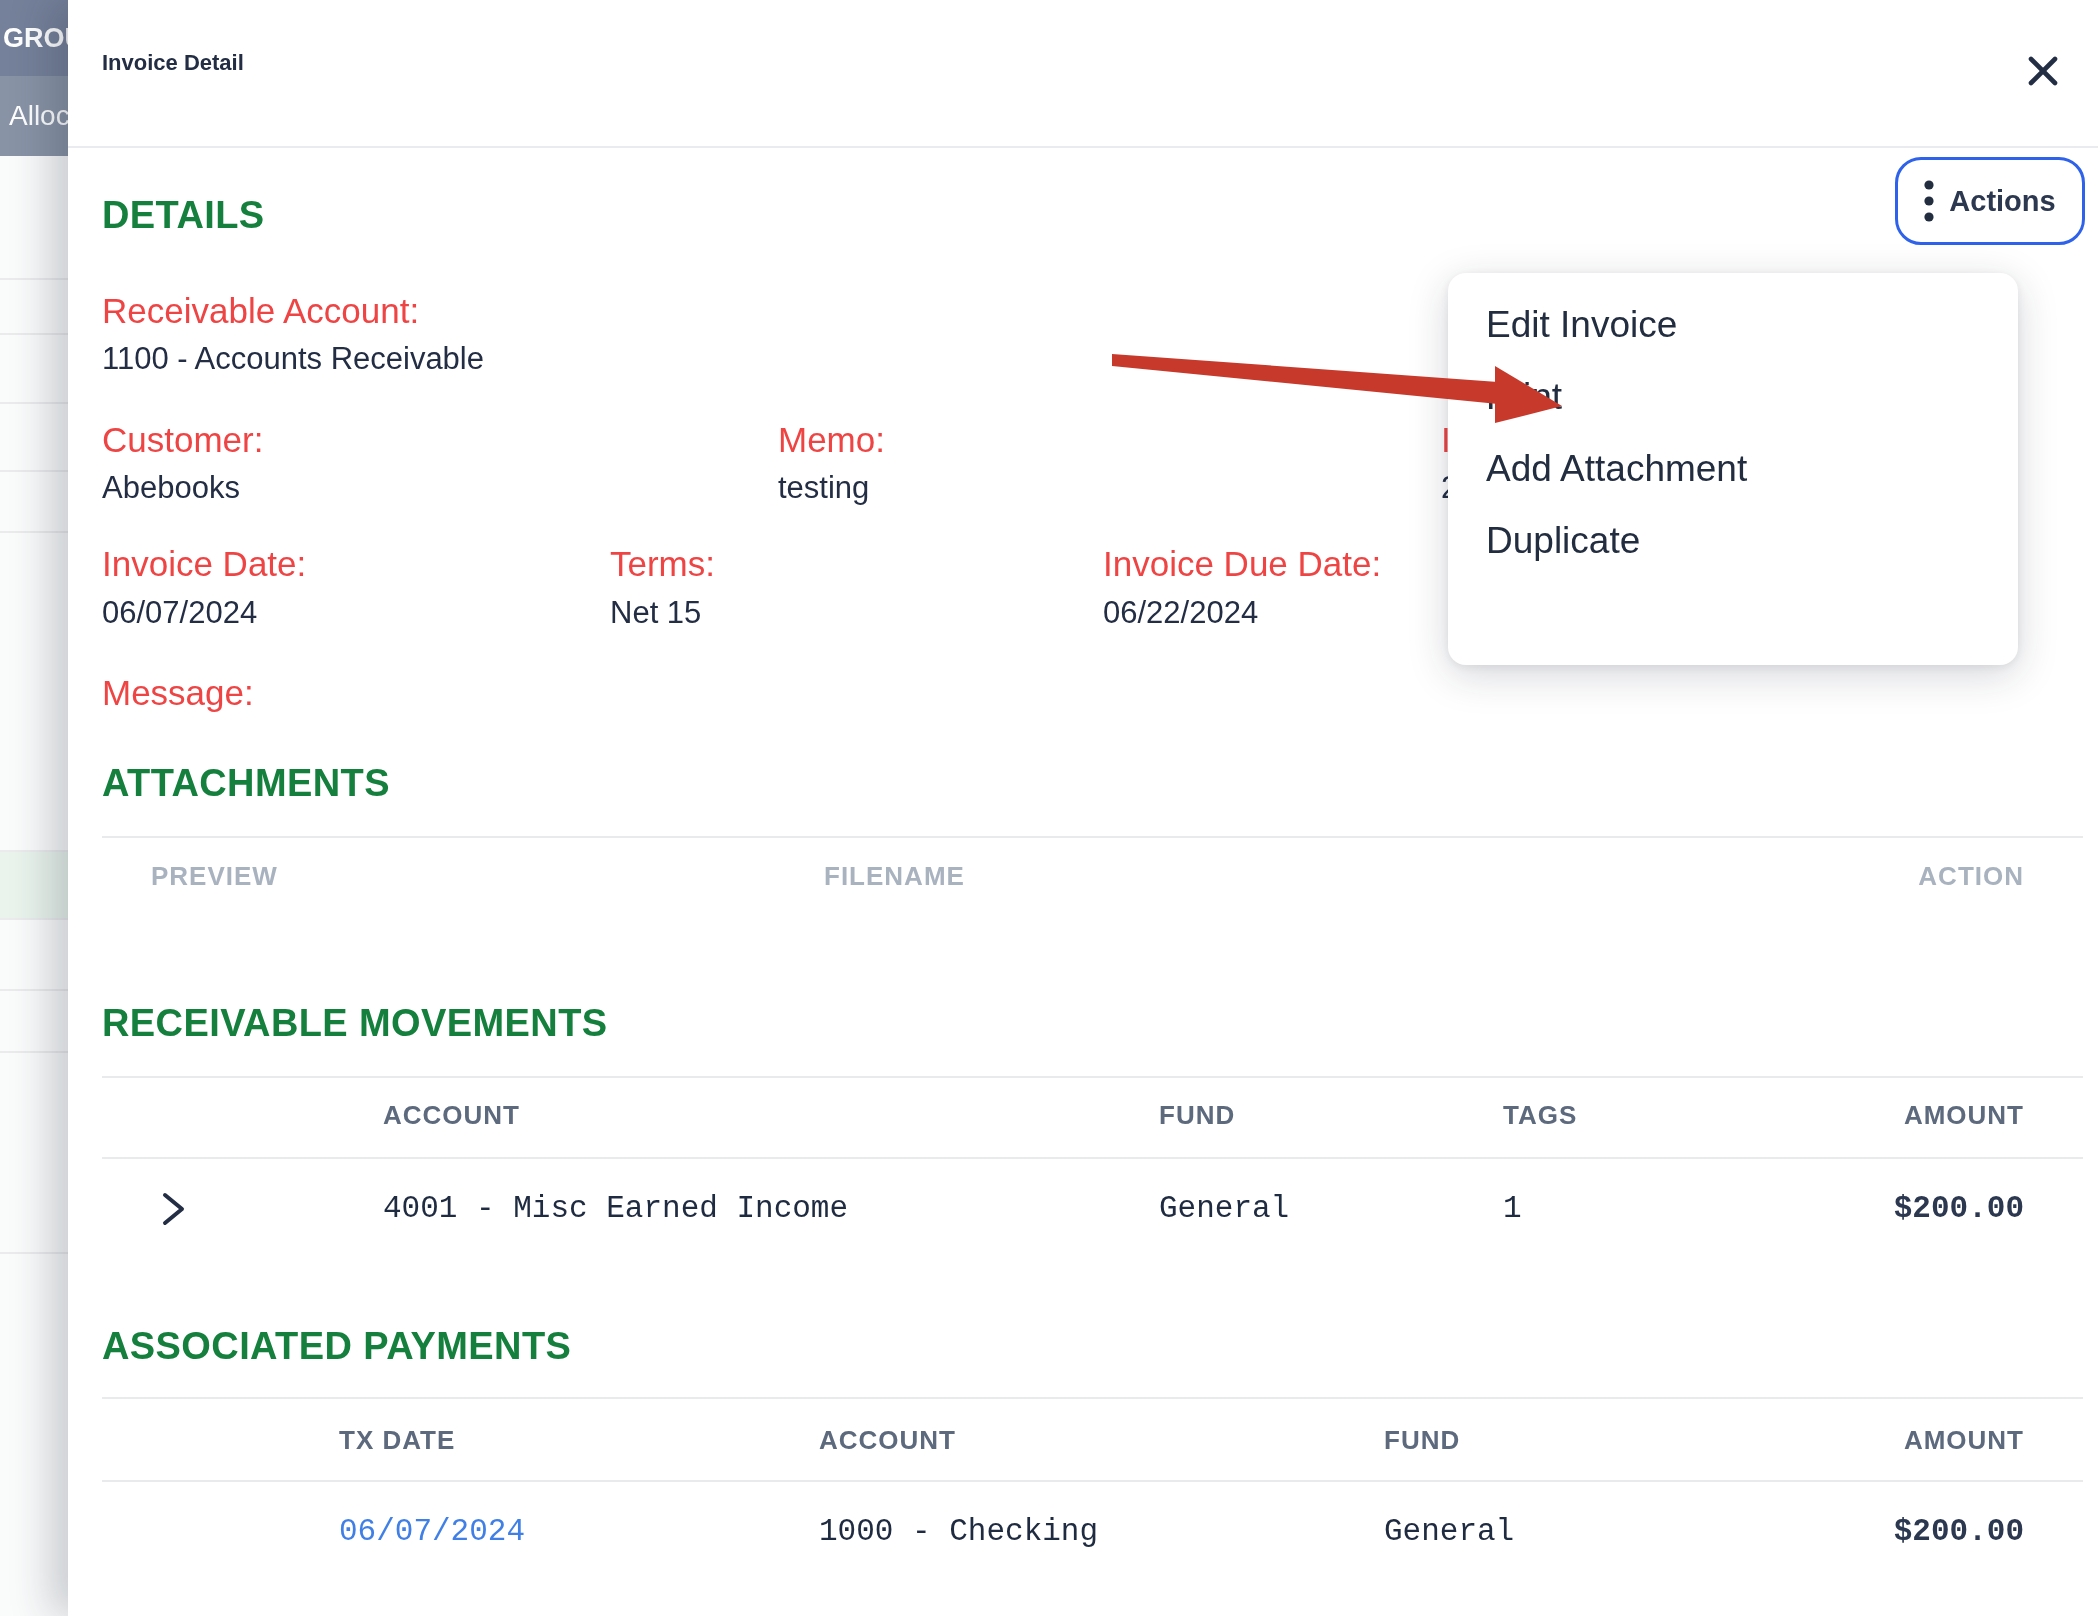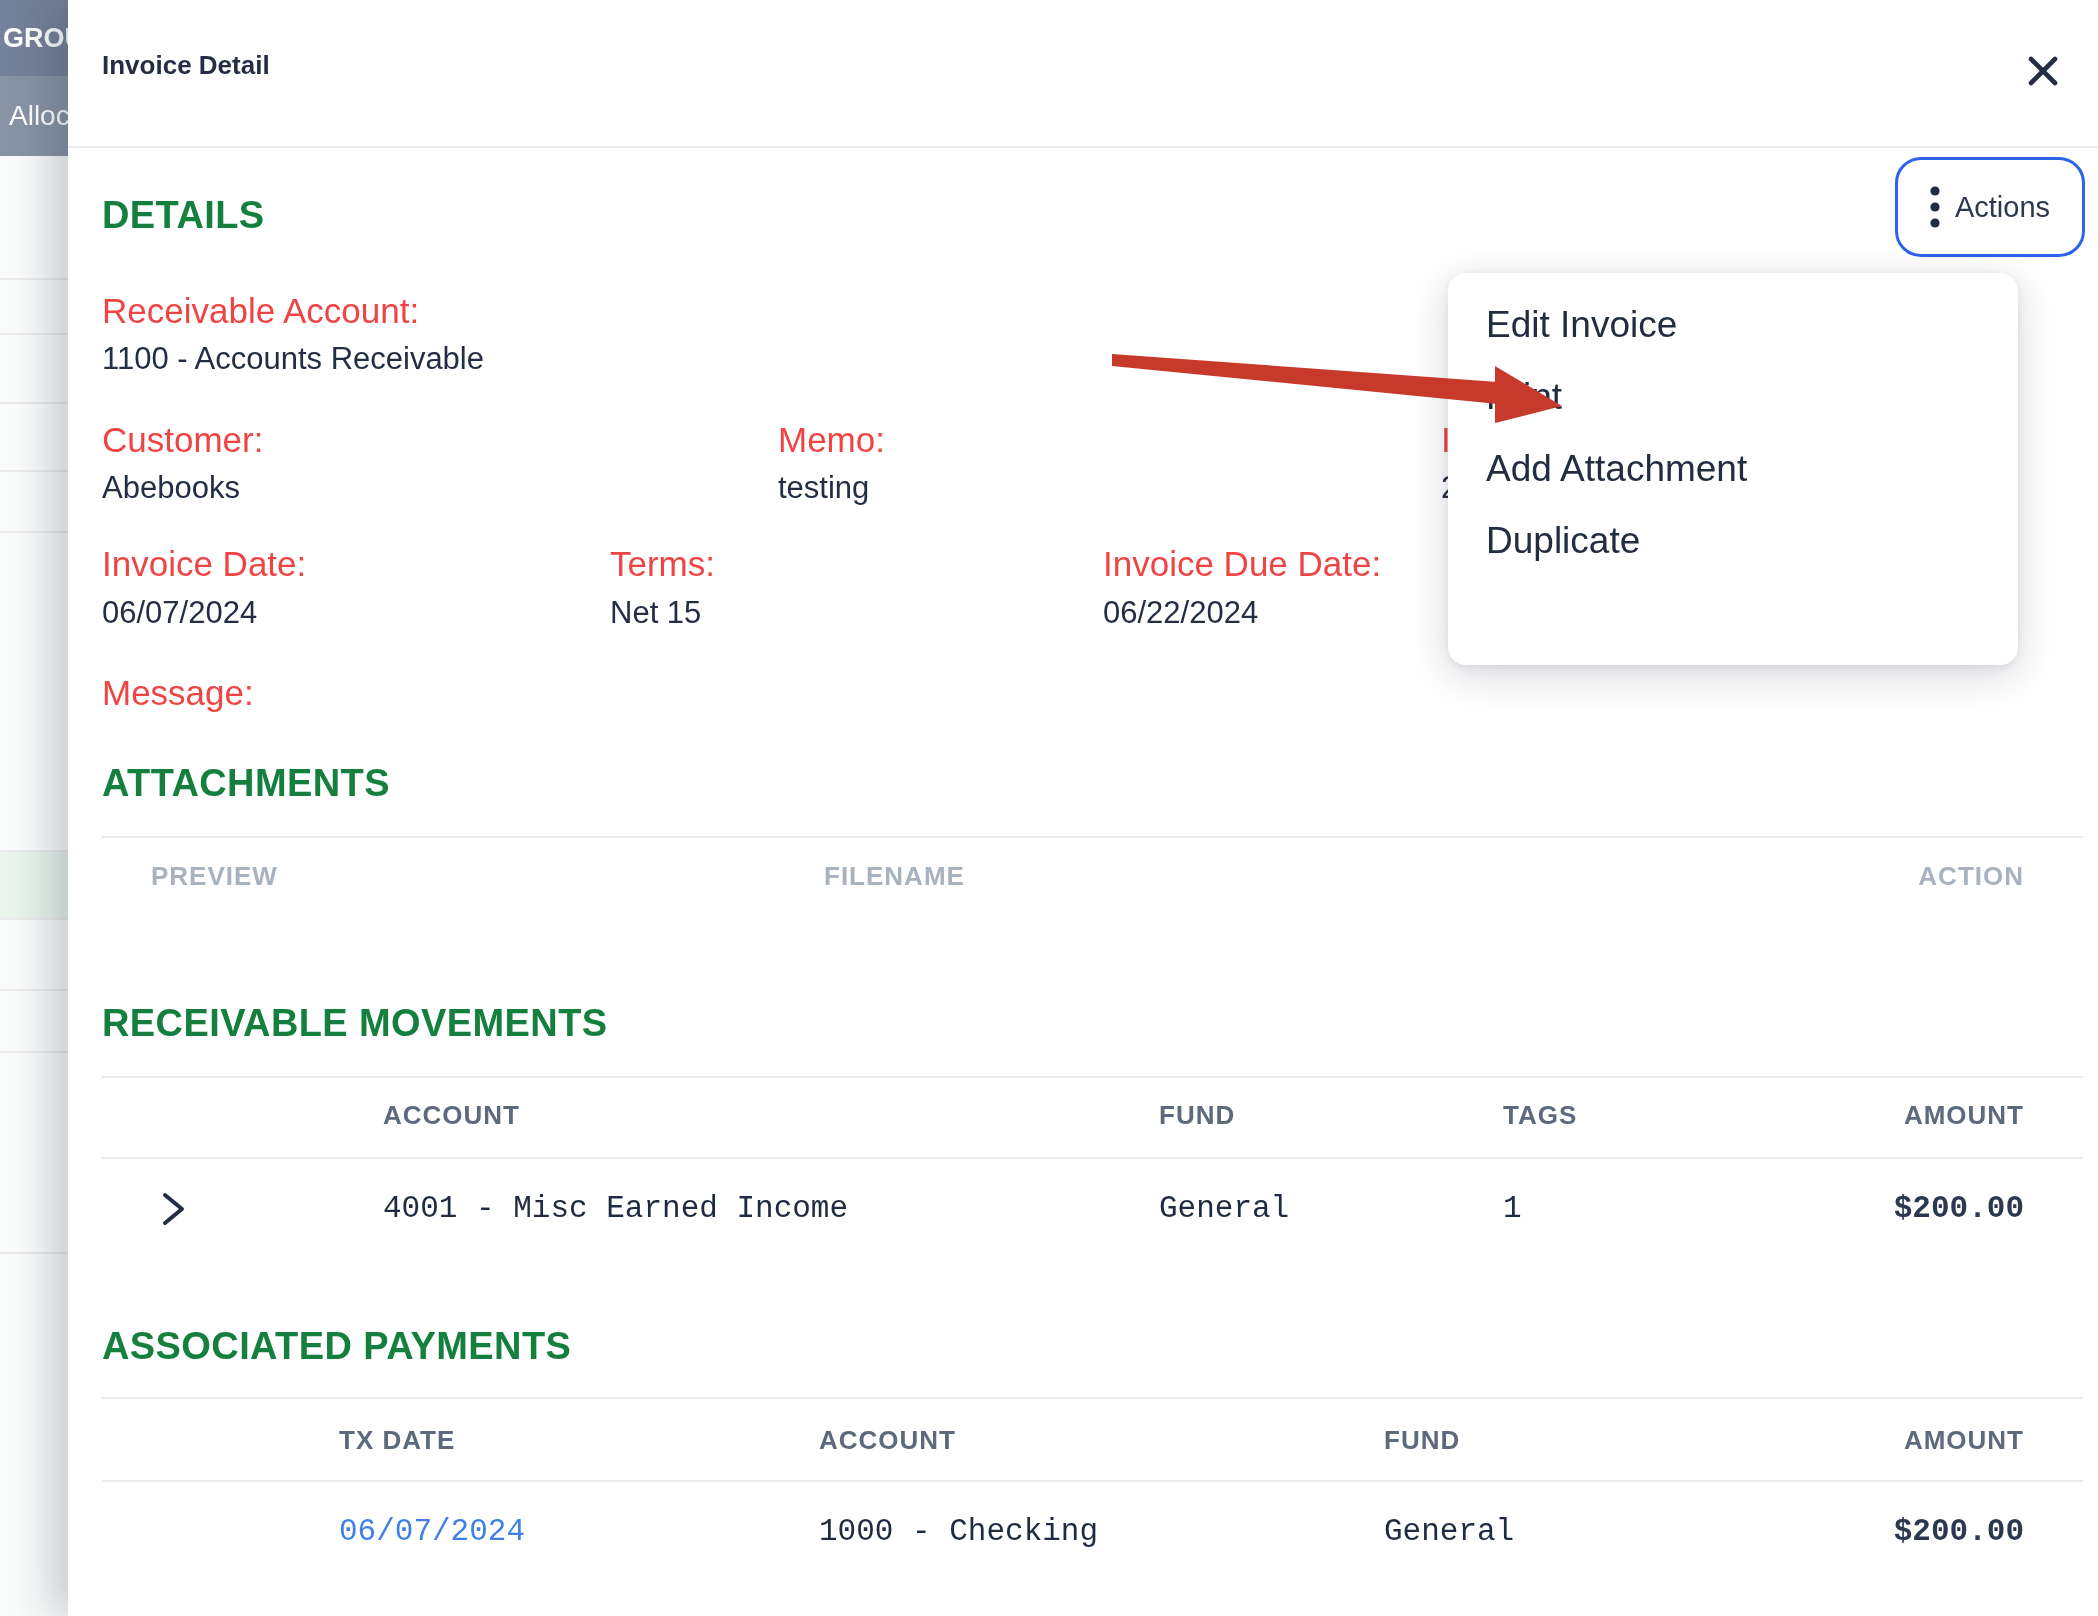--- a/index.html
+++ b/index.html
@@ -22,32 +22,32 @@
     padding-left:9px;box-sizing:border-box;
   }
   .bg-line{position:absolute;left:0;width:68px;height:2px;background:#ebebed;}
   .bg-green-row{position:absolute;left:0;top:852px;width:68px;height:66px;background:#eaf4ed;}
 
   
   .modal{
     position:absolute;left:68px;top:0;width:2030px;height:1616px;background:#ffffff;
     box-shadow:-18px 0 38px rgba(30,40,60,.22);z-index:1;
   }
-  .modal-title{position:absolute;left:34px;top:50px;font-size:26px;font-weight:700;color:#232e45;}
+  .modal-title{position:absolute;left:34px;top:50px;font-size:22px;font-weight:700;color:#232e45;}
   .close-btn{position:absolute;right:36px;top:52px;width:38px;height:38px;cursor:pointer;}
   .header-divider{position:absolute;left:0;top:146px;width:2030px;height:2px;background:#e9ebef;}
 
   .section-heading{position:absolute;font-size:38px;font-weight:700;color:#15803d;letter-spacing:.4px;}
 
   
   .actions-btn{
-    position:absolute;left:1827px;top:157px;width:190px;height:100px;box-sizing:border-box;
+    position:absolute;left:1827px;top:157px;width:190px;height:88px;box-sizing:border-box;
     border:3px solid #2f62ea;border-radius:26px;background:#fff;cursor:pointer;
     display:flex;align-items:center;justify-content:center;gap:15px;
-    font-size:29px;font-weight:400;color:#2c3850;z-index:2;
+    font-size:29px;font-weight:700;color:#2c3850;z-index:2;
   }
 
   
   .lbl{position:absolute;font-size:35px;color:#ef4444;line-height:42px;white-space:nowrap;}
   .val{position:absolute;font-size:31px;font-weight:400;color:#232e45;line-height:42px;white-space:nowrap;}
 
   
   .tbl-divider{position:absolute;left:34px;width:1981px;height:2px;background:#e8eaec;}
   .th{position:absolute;font-size:26px;font-weight:700;color:#5d6a7e;letter-spacing:1px;line-height:40px;white-space:nowrap;}
   .th.muted{color:#a9b2bf;}

